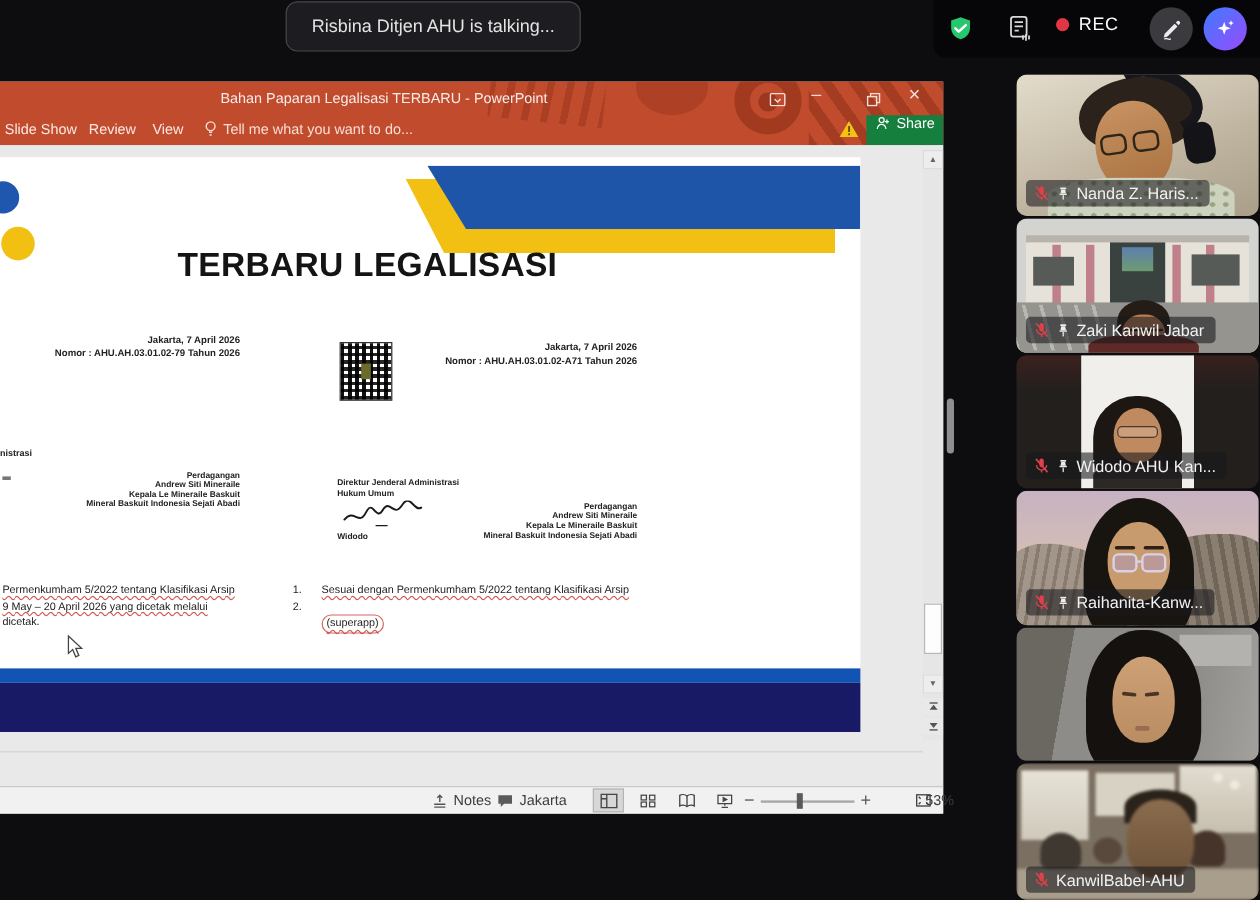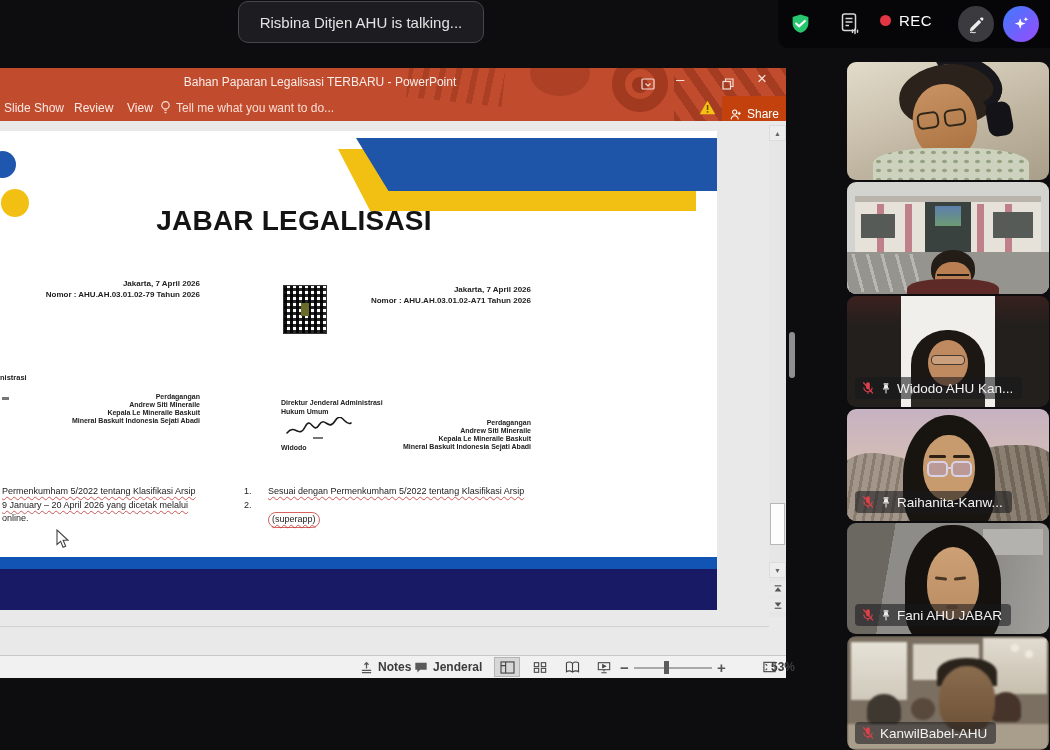--- a/index.html
+++ b/index.html
@@ -25,24 +25,24 @@
 
   
   #ppt { position:absolute; left:0; top:68px; width:786px; height:610px; background:#e9e9e9; }
   #ppt-head { position:absolute; left:0; top:0; width:786px; height:53px; background:#c14b2d; overflow:hidden; }
   .pat { position:absolute; }
   #ppt-title { position:absolute; left:90px; top:7px; width:460px; text-align:center;
     color:#f7ece8; font-size:12px; white-space:nowrap; }
   .win-ctl { position:absolute; color:#f3ddd5; text-align:center; cursor:default; }
   #tabs-row { position:absolute; left:0; top:28px; width:786px; height:25px; }
   .ppt-tab { position:absolute; top:5px; color:#fbe9e4; font-size:12px; white-space:nowrap; }
-  #tellme { position:absolute; left:160px; top:4px; display:flex; gap:5px; align-items:center;
+  #tellme { position:absolute; left:170px; top:4px; display:flex; gap:5px; align-items:center;
     color:#f8ded6; font-size:12px; white-space:nowrap; }
-  #share-btn { position:absolute; left:722px; top:0; width:64px; height:25px; background:#c2410c;
-    display:flex; align-items:flex-end; justify-content:center; gap:5px; color:#fff; font-size:12px; }
+  #share-btn { position:absolute; left:722px; top:0; width:64px; height:25px; background:#15803d;
+    display:flex; align-items:flex-start; justify-content:center; gap:5px; color:#fff; font-size:12px; }
   #warn-icon { position:absolute; left:699px; top:4px; }
 
   
   #slide-area { position:absolute; left:0; top:53px; width:786px; height:534px; background:#e9e9e9; overflow:hidden; }
   #slide { position:absolute; left:0; top:10px; width:717px; height:479px; background:#fff; }
   #divider { position:absolute; left:0; top:505px; width:769px; height:1px; background:#d2d2d2; }
 
   #circleB { position:absolute; left:-11px; top:20px; width:27px; height:27px; border-radius:50%; background:#1f56ae; }
   #circleY { position:absolute; left:1px; top:58px; width:28px; height:28px; border-radius:50%; background:#f2c013; }
   #bannerY { position:absolute; left:338px; top:18px; width:358px; height:62px; background:#f2c013;
@@ -82,21 +82,21 @@
   #navy-bar { position:absolute; left:0; top:438px; width:717px; height:41px; background:#181a66; }
 
   
   .sb { position:absolute; left:769px; width:17px; background:#ededed; border:1px solid #dcdcdc;
     display:flex; align-items:center; justify-content:center; color:#666; font-size:7px; }
   #sb-track { position:absolute; left:769px; top:4px; width:17px; height:492px; background:#e6e6e6; }
   #sb-thumb { position:absolute; left:770px; top:382px; width:15px; height:42px; background:#fdfdfd; border:1px solid #b8b8b8; }
 
   
   #ppt-status { position:absolute; left:0; top:587px; width:786px; height:23px; background:#f1f1f1;
-    border-top:1px solid #c8c8c8; color:#3c3c3c; font-size:12px;font-weight:bold; }
+    border-top:1px solid #c8c8c8; color:#3c3c3c; font-size:12px; }
   .st-item { position:absolute; top:0; height:22px; display:flex; align-items:center; gap:5px; }
   .view-btn { position:absolute; top:1px; width:26px; height:20px; display:flex; align-items:center; justify-content:center; }
   .view-btn.sel { background:#d7d7d7; border:1px solid #b5b5b5; }
   #zoom-track { position:absolute; left:634px; top:11px; width:78px; height:2px; background:#a9a9a9; }
   #zoom-thumb { position:absolute; left:664px; top:5px; width:5px; height:13px; background:#5a5a5a; }
 
   
   #mid-scroll { position:absolute; left:789px; top:332px; width:6px; height:46px; background:#8f8f8f; border-radius:3px; }
 
   
@@ -276,21 +276,21 @@
         </div>
       </div>
     </div>
 
     <div id="slide-area">
       <div id="slide">
         <div id="circleB"></div>
         <div id="circleY"></div>
         <div id="bannerY"></div>
         <div id="bannerB"></div>
-        <div id="slide-title">JABAR LEGALISASI</div>
+        <div id="slide-title">TERBARU LEGALISASI</div>
 
         <div class="doc" id="ldoc">
           <div>Jakarta, 7 April 2026</div>
           <div>Nomor : AHU.AH.03.01.02-79 Tahun 2026</div>
         </div>
         <div class="doc" id="rdoc">
           <div>Jakarta, 7 April 2026</div>
           <div>Nomor : AHU.AH.03.01.02-A71 Tahun 2026</div>
         </div>
 
@@ -318,22 +318,22 @@
           <div>Hukum Umum</div>
         </div>
         <svg id="sig" width="72" height="24" viewBox="0 0 72 24">
           <path d="M4 16c8-10 12 6 18-6s8 8 14-2 9 7 16-4 10 6 16 2" stroke="#1a1a1a" stroke-width="1.6" fill="none" stroke-linecap="round"></path>
           <path d="M30 21h10" stroke="#1a1a1a" stroke-width="1.2"></path>
         </svg>
         <div id="widodo">Widodo</div>
 
         <div id="lnotes" class="note">
           <div class="squig">Permenkumham 5/2022 tentang Klasifikasi Arsip</div>
-          <div class="squig">9 January – 20 April 2026 yang dicetak melalui</div>
-          <div>online.</div>
+          <div class="squig">9 May – 20 April 2026 yang dicetak melalui</div>
+          <div>dicetak.</div>
         </div>
         <div id="rnotes" class="note">
           <div class="nrow">
             <span class="nnum">1.</span>
             <span class="squig">Sesuai dengan Permenkumham 5/2022 tentang Klasifikasi Arsip</span>
           </div>
           <div class="nrow">
             <span class="nnum">2.</span>
           </div>
           <div class="nrow">
@@ -371,21 +371,21 @@
         <svg width="13" height="13" viewBox="0 0 14 14" stroke="#555" fill="none" stroke-width="1.3">
             <path d="M7 8V2M4.8 4 7 1.8 9.2 4"></path>
             <path d="M2 10h10M2 12.5h10"></path>
           </svg>
         <span>Notes</span>
       </div>
       <div class="st-item" style="left:414px">
         <svg width="14" height="13" viewBox="0 0 16 14" fill="#5a5a5a">
             <path d="M1.5 1.5h13v8H7l-3.2 3.2V9.5H1.5z"></path>
           </svg>
-        <span>Jenderal</span>
+        <span>Jakarta</span>
       </div>
       <div class="view-btn sel" style="left:494px">
         <svg width="15" height="13" viewBox="0 0 16 14" fill="none" stroke="#444" stroke-width="1.2">
             <rect x="1" y="1" width="14" height="12"></rect>
             <path d="M1 5h5M6 1v12"></path>
           </svg>
       </div>
       <div class="view-btn" style="left:527px">
         <svg width="14" height="13" viewBox="0 0 16 14" fill="none" stroke="#444" stroke-width="1.2">
             <rect x="1.5" y="1.5" width="5" height="4.5"></rect>
@@ -428,20 +428,34 @@
   <div class="tile" style="top:62px;height:118px">
     <div class="scene">
       <div class="t1-bg"></div>
         <div class="t1-hair"></div>
         <div class="t1-band"></div>
         <div class="t1-cup"></div>
       <div class="t1-face"></div>
         <div class="t1-g1"></div>
         <div class="t1-g2"></div>
         <div class="t1-shirt"></div>
+    </div>
+    <div class="nameplate">
+      <svg width="14" height="14" viewBox="0 0 16 16">
+          <path fill="#e0404a" d="M8 1.3c-1.2 0-2.1.9-2.1 2.1v4c0 1.2.9 2.1 2.1 2.1s2.1-.9 2.1-2.1v-4C10.1 2.2 9.2 1.3 8 1.3z"></path>
+          <path fill="#e0404a" d="M12.2 7.4c0 2.3-1.9 4.2-4.2 4.2S3.8 9.7 3.8 7.4H2.6c0 2.7 2 5 4.7 5.3v1.9h1.4v-1.9c2.7-.3 4.7-2.6 4.7-5.3z"></path>
+          <line x1="2.6" y1="1.6" x2="13.6" y2="14.2" stroke="#e0404a" stroke-width="1.5"></line>
+        </svg>
+      <svg width="12" height="13" viewBox="0 0 16 16" fill="#ececec">
+          <rect x="4.6" y="1" width="6.8" height="2" rx="1"></rect>
+          <path d="M5.8 3.2h4.4l.8 4.2H5z"></path>
+          <rect x="3.8" y="7.6" width="8.4" height="1.6" rx=".8"></rect>
+          <rect x="7.3" y="9.4" width="1.4" height="5.2" rx=".7"></rect>
+        </svg>
+      <span>Nanda Z. Haris...</span>
     </div>
   </div>
 
   <div class="tile" style="top:182px;height:112px">
     <div class="scene">
       <div class="t2-sky"></div>
         <div class="t2-bldg"></div>
         <div class="t2-roof"></div>
       <div class="t2-p1"></div>
         <div class="t2-p2"></div>
@@ -451,20 +465,34 @@
         <div class="t2-scr"></div>
         <div class="t2-w1"></div>
         <div class="t2-w2"></div>
       <div class="t2-gnd"></div>
         <div class="t2-park"></div>
       <div class="t2-hair"></div>
         <div class="t2-face"></div>
         <div class="t2-gl"></div>
         <div class="t2-sh"></div>
     </div>
+    <div class="nameplate">
+      <svg width="14" height="14" viewBox="0 0 16 16">
+          <path fill="#e0404a" d="M8 1.3c-1.2 0-2.1.9-2.1 2.1v4c0 1.2.9 2.1 2.1 2.1s2.1-.9 2.1-2.1v-4C10.1 2.2 9.2 1.3 8 1.3z"></path>
+          <path fill="#e0404a" d="M12.2 7.4c0 2.3-1.9 4.2-4.2 4.2S3.8 9.7 3.8 7.4H2.6c0 2.7 2 5 4.7 5.3v1.9h1.4v-1.9c2.7-.3 4.7-2.6 4.7-5.3z"></path>
+          <line x1="2.6" y1="1.6" x2="13.6" y2="14.2" stroke="#e0404a" stroke-width="1.5"></line>
+        </svg>
+      <svg width="12" height="13" viewBox="0 0 16 16" fill="#ececec">
+          <rect x="4.6" y="1" width="6.8" height="2" rx="1"></rect>
+          <path d="M5.8 3.2h4.4l.8 4.2H5z"></path>
+          <rect x="3.8" y="7.6" width="8.4" height="1.6" rx=".8"></rect>
+          <rect x="7.3" y="9.4" width="1.4" height="5.2" rx=".7"></rect>
+        </svg>
+      <span>Zaki Kanwil Jabar</span>
+    </div>
   </div>
 
   <div class="tile" style="top:296px;height:111px">
     <div class="scene">
       <div class="t3-bg"></div>
         <div class="t3-tintL"></div>
         <div class="t3-tintR"></div>
         <div class="t3-panel"></div>
       <div class="t3-hair"></div>
         <div class="t3-face"></div>
@@ -518,34 +546,20 @@
 
   <div class="tile" style="top:523px;height:111px">
     <div class="scene">
       <div class="t5-bg"></div>
         <div class="t5-shelf"></div>
       <div class="t5-hijab"></div>
         <div class="t5-face"></div>
         <div class="t5-e1"></div>
         <div class="t5-e2"></div>
         <div class="t5-lip"></div>
-    </div>
-    <div class="nameplate">
-      <svg width="14" height="14" viewBox="0 0 16 16">
-          <path fill="#e0404a" d="M8 1.3c-1.2 0-2.1.9-2.1 2.1v4c0 1.2.9 2.1 2.1 2.1s2.1-.9 2.1-2.1v-4C10.1 2.2 9.2 1.3 8 1.3z"></path>
-          <path fill="#e0404a" d="M12.2 7.4c0 2.3-1.9 4.2-4.2 4.2S3.8 9.7 3.8 7.4H2.6c0 2.7 2 5 4.7 5.3v1.9h1.4v-1.9c2.7-.3 4.7-2.6 4.7-5.3z"></path>
-          <line x1="2.6" y1="1.6" x2="13.6" y2="14.2" stroke="#e0404a" stroke-width="1.5"></line>
-        </svg>
-      <svg width="12" height="13" viewBox="0 0 16 16" fill="#ececec">
-          <rect x="4.6" y="1" width="6.8" height="2" rx="1"></rect>
-          <path d="M5.8 3.2h4.4l.8 4.2H5z"></path>
-          <rect x="3.8" y="7.6" width="8.4" height="1.6" rx=".8"></rect>
-          <rect x="7.3" y="9.4" width="1.4" height="5.2" rx=".7"></rect>
-        </svg>
-      <span>Fani AHU JABAR</span>
     </div>
   </div>
 
   <div class="tile" style="top:636px;height:114px">
     <div class="scene t6-blur">
       <div class="t6-bg"></div>
         <div class="t6-winL"></div>
         <div class="t6-winR"></div>
         <div class="t6-winM"></div>
       <div class="t6-dots"></div>

